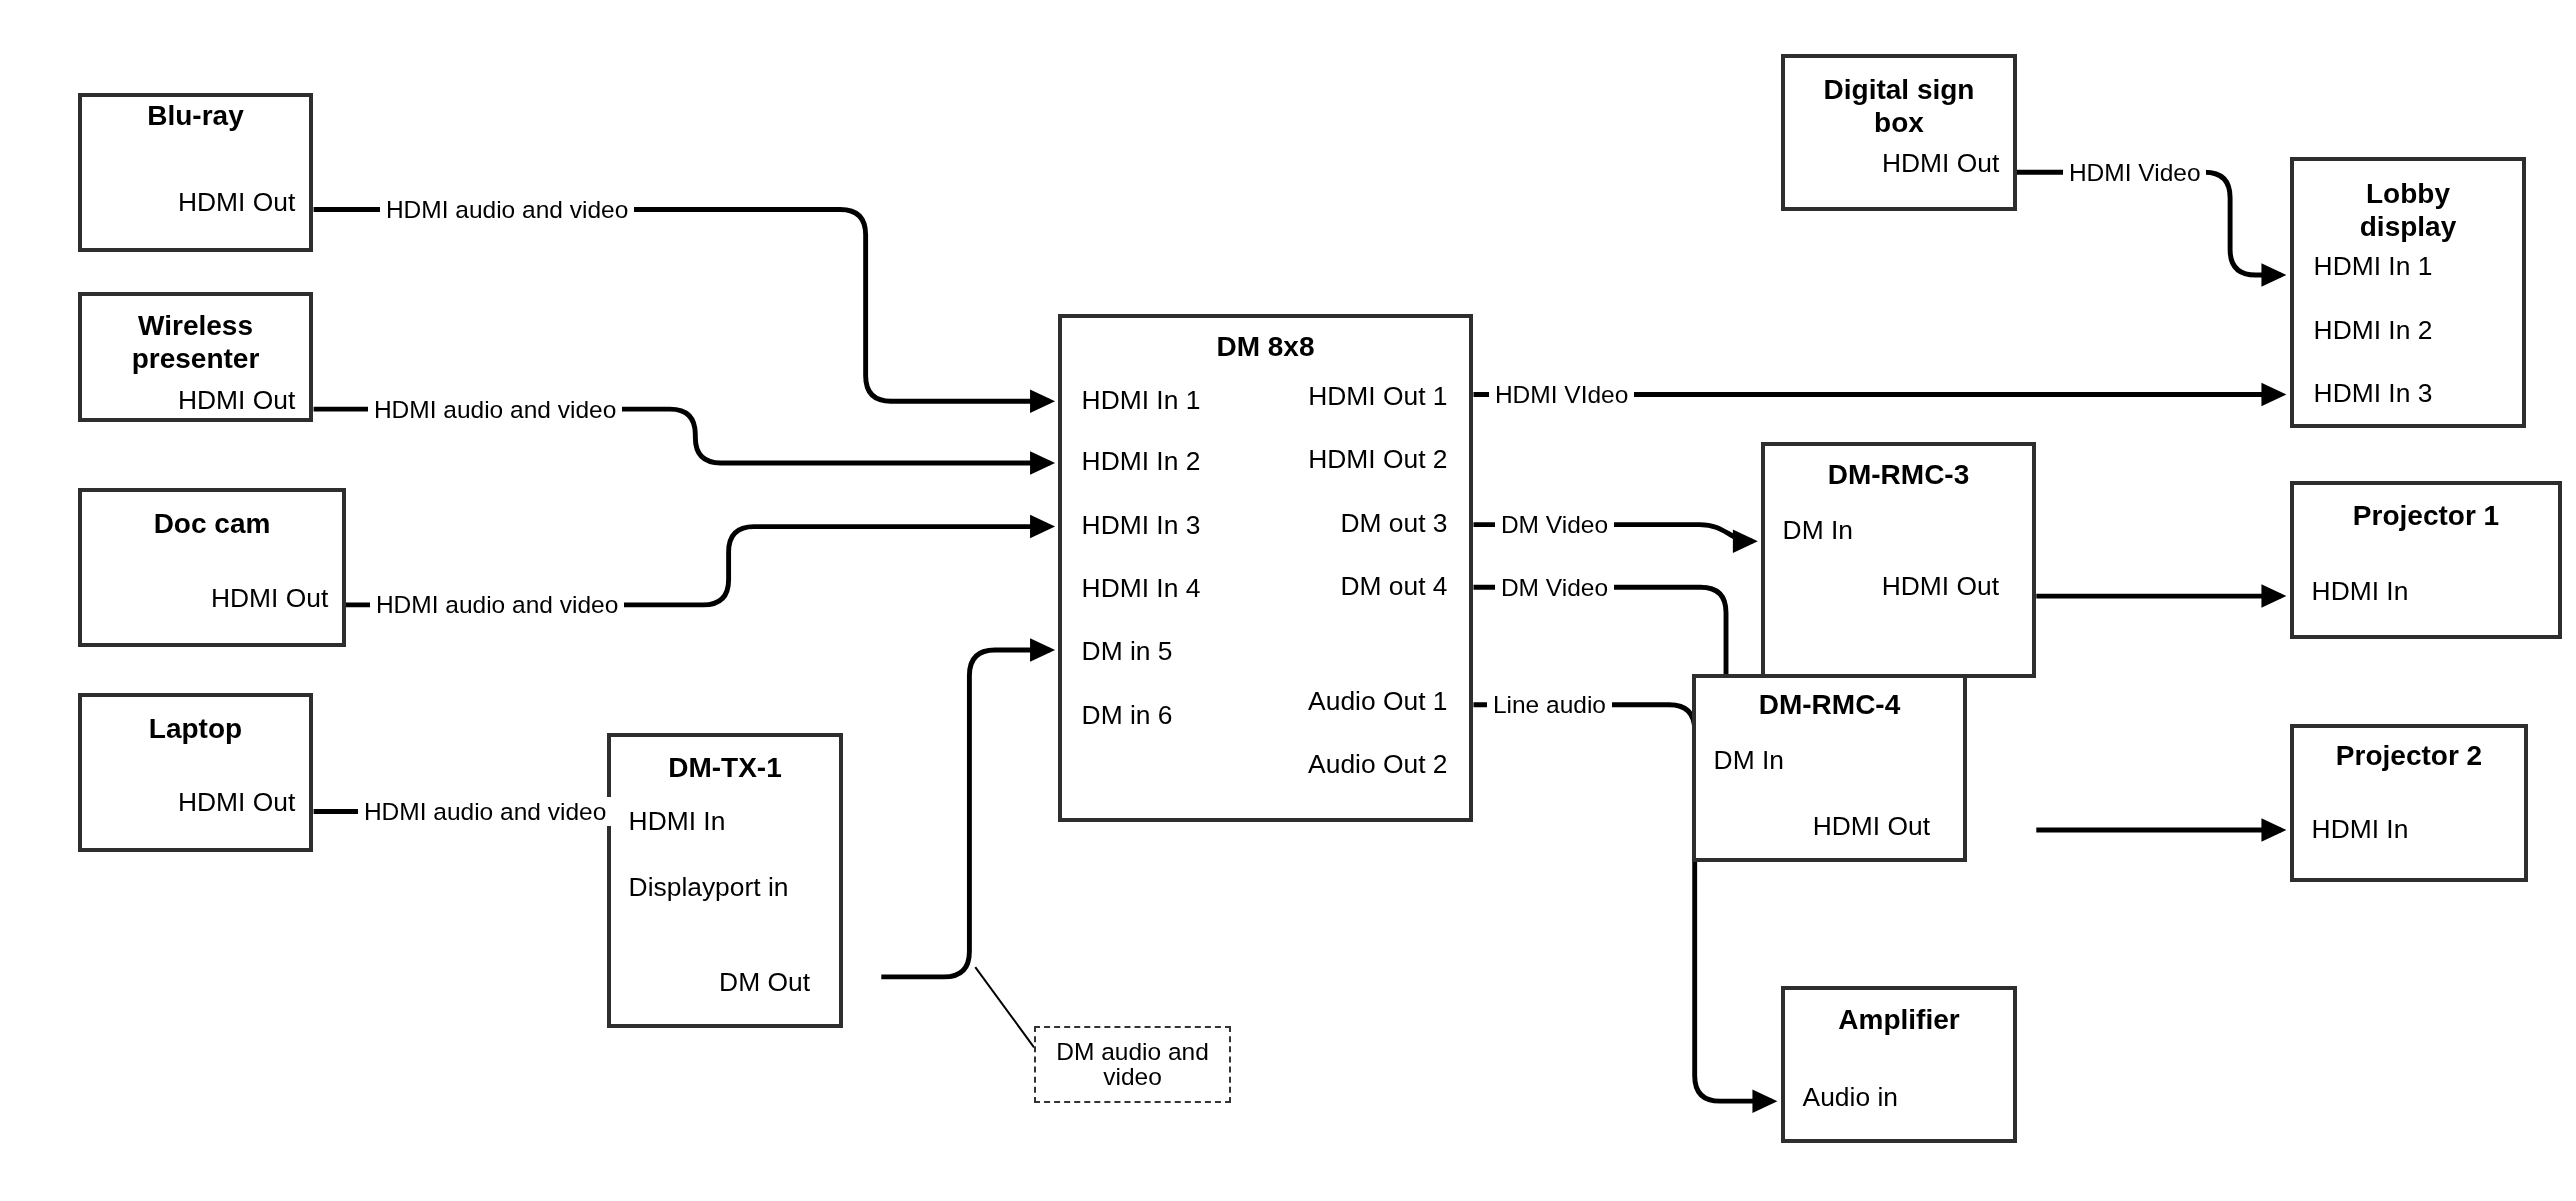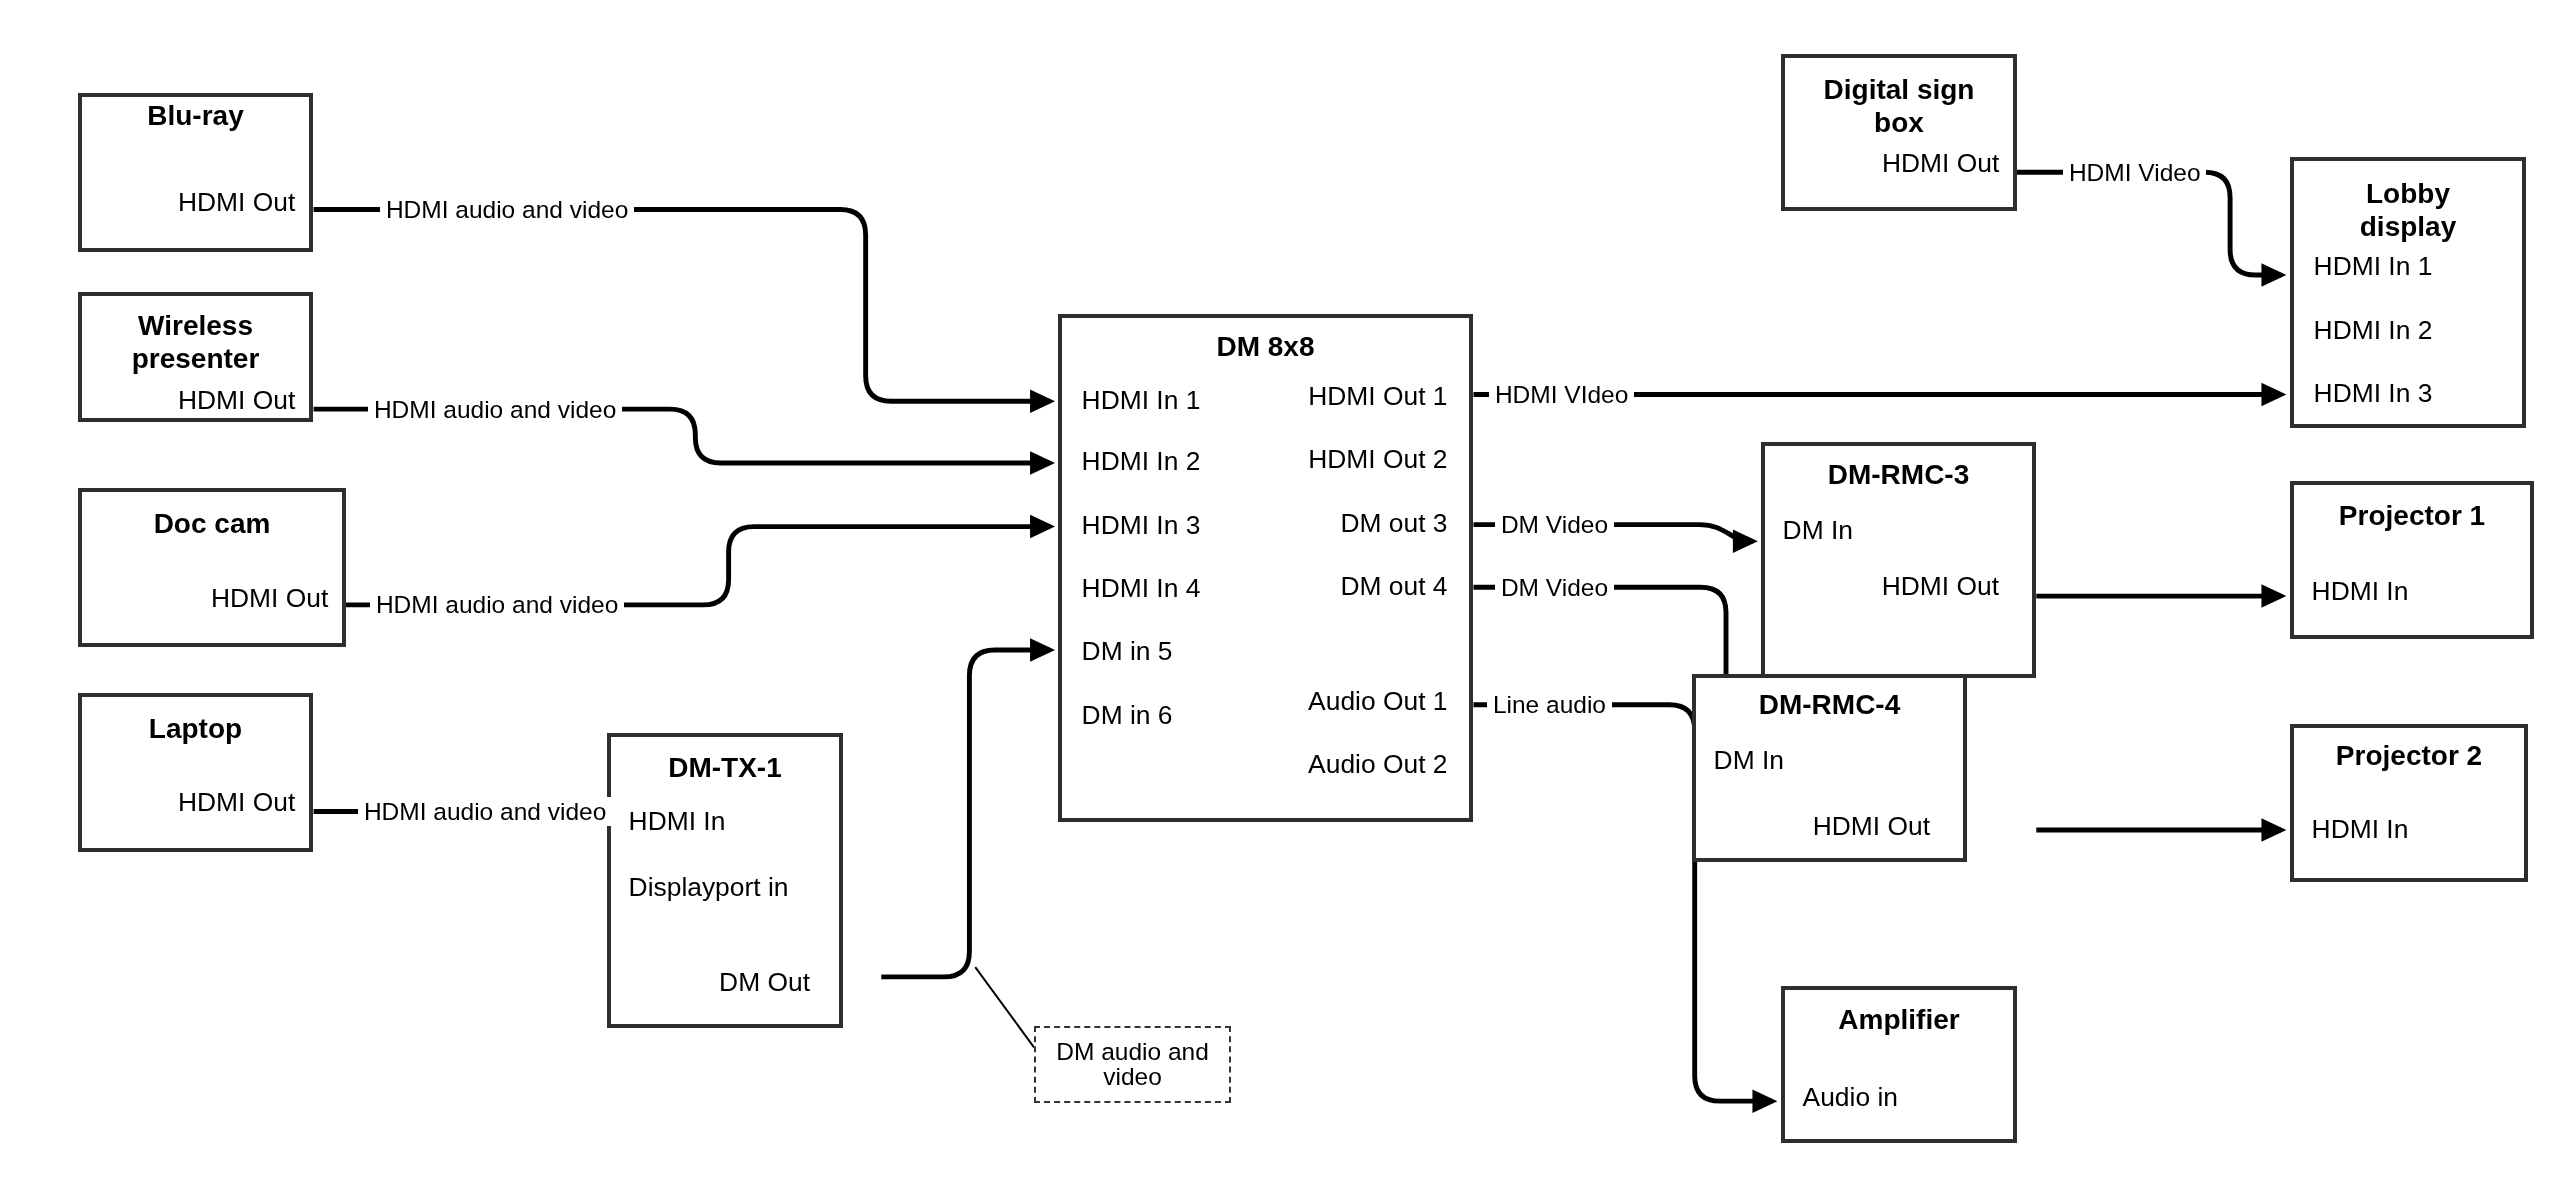--- a/index.html
+++ b/index.html
@@ -119,21 +119,21 @@
     <span class="port" style="top:70px;left:17.6px">DM In</span>
     <span class="port" style="top:126px;right:33px">HDMI Out</span>
   </div>
 
   <div class="node" style="left:1692px;top:674px;width:275px;height:188px">
     <span class="title" style="top:9.8px">DM-RMC-4</span>
     <span class="port" style="top:68px;left:17.6px">DM In</span>
     <span class="port" style="top:134px;right:33px">HDMI Out</span>
   </div>
 
-  <div class="node" style="left:2290px;top:481px;width:244px;height:158px">
+  <div class="node" style="left:2290px;top:481px;width:272px;height:158px">
     <span class="title" style="top:13.7px">Projector 1</span>
     <span class="port" style="top:92px;left:17.6px">HDMI In</span>
   </div>
 
   <div class="node" style="left:2290px;top:724px;width:238px;height:158px">
     <span class="title" style="top:10.8px">Projector 2</span>
     <span class="port" style="top:87px;left:17.6px">HDMI In</span>
   </div>
 
   <div class="node" style="left:1781px;top:986px;width:236px;height:157px">

